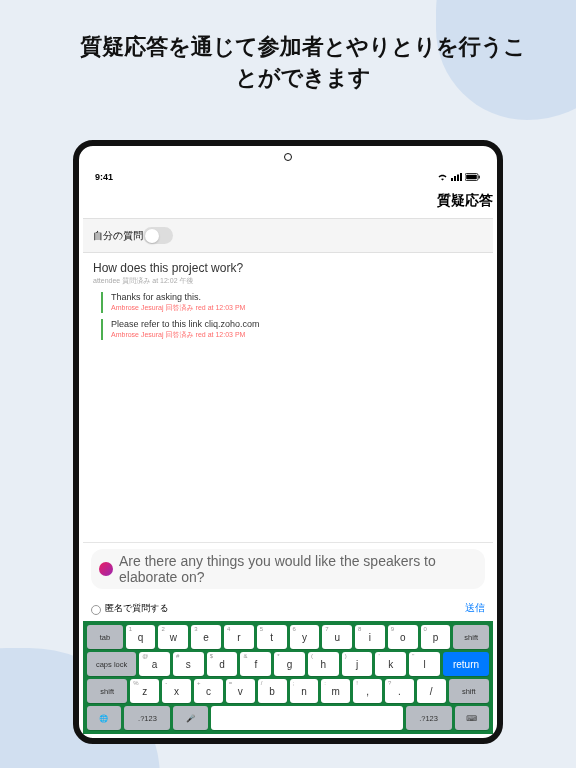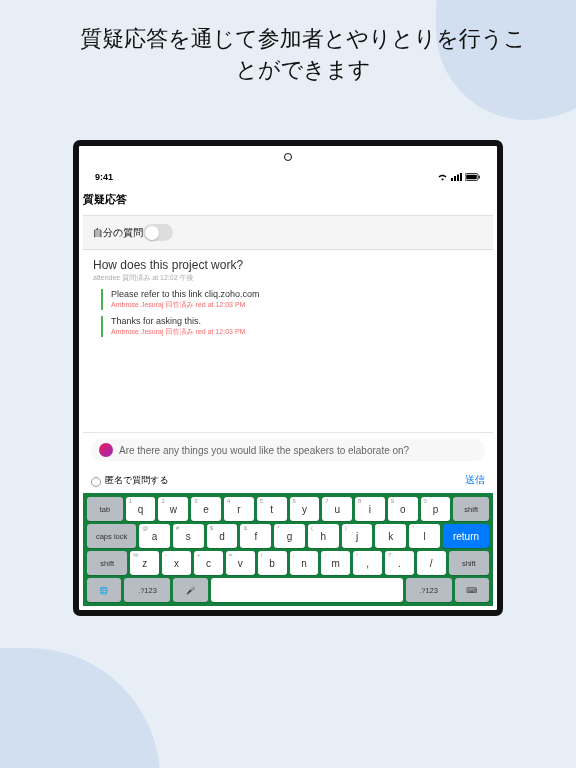--- a/index.html
+++ b/index.html
@@ -1,41 +1,41 @@
 <!DOCTYPE html>
 <html><head>
 <meta charset="utf-8">
 <style>
 *{margin:0;padding:0;box-sizing:border-box;}
 body{font-family:-apple-system,'Hiragino Sans',sans-serif;background:#e8eef5;width:576px;height:768px;position:relative;overflow:hidden;}
 .blob1{position:absolute;width:200px;height:200px;background:#d1dff0;border-radius:50% 40% 60% 50%;top:-80px;right:-60px;}
 .blob2{position:absolute;width:240px;height:240px;background:#d1dff0;border-radius:40% 60% 50% 50%;bottom:-120px;left:-80px;}
-.headline{position:absolute;top:24px;left:0;right:0;text-align:center;font-size:22px;font-weight:400;color:#111;padding:0 40px;line-height:1.4;z-index:5;margin-left:30px;}
-.tablet{position:absolute;top:140px;left:50%;transform:translateX(-50%);width:430px;height:476px;background:#fff;border:6px solid #111;border-radius:7px;overflow:hidden;}
+.headline{position:absolute;top:32px;left:0;right:0;text-align:center;font-size:22px;font-weight:700;color:#111;padding:0 40px;line-height:1.4;z-index:5;margin-left:30px;}
+.tablet{position:absolute;top:140px;left:50%;transform:translateX(-50%);width:430px;height:604px;background:#fff;border:6px solid #111;border-radius:20px;overflow:hidden;}
 .cam{position:absolute;top:7px;left:50%;transform:translateX(-50%);width:8px;height:8px;border:1.5px solid #111;border-radius:50%;background:#fff;}
 .screen{position:absolute;top:22px;left:4px;right:4px;bottom:4px;background:#fff;display:flex;flex-direction:column;}
 .status{display:flex;justify-content:space-between;padding:4px 12px;font-size:9px;font-weight:600;}
 .sicons{display:flex;gap:3px;align-items:center;}
-.navbar{text-align:left;font-size:11px;font-weight:600;padding:6px 0 8px;border-bottom:0.5px solid #e0e0e0;}
+.navbar{text-align:right;font-size:14px;font-weight:600;padding:6px 0 8px;border-bottom:0.5px solid #e0e0e0;}
 .toggle-row{display:flex;align-items:center;padding:8px 10px;background:#f5f5f5;border-bottom:0.5px solid #e0e0e0;}
 .toggle-row span{font-size:10px;font-weight:500;}
 .tswitch{width:30px;height:17px;background:#ddd;border-radius:9px;position:relative;}
 .tswitch::after{content:'';position:absolute;width:14px;height:14px;background:#fff;border-radius:50%;top:1.5px;left:1.5px;box-shadow:0 1px 2px rgba(0,0,0,0.2);}
 .content{flex:1;overflow:hidden;padding:8px 10px;}
 .q{margin-bottom:8px;}
 .qt{font-size:12px;color:#333;margin-bottom:1px;}
 .qm{font-size:7px;color:#aaa;}
 .ans{margin:6px 0 6px 8px;padding-left:8px;border-left:2px solid #4caf50;}
 .at{font-size:9px;color:#333;margin-bottom:1px;}
 .am{font-size:7px;color:#aaa;}
 .am span{color:#ff6b6b;}
 .input-area{padding:6px 8px;background:#fff;border-top:0.5px solid #e5e5e5;}
 .irow{display:flex;align-items:center;gap:6px;background:#f7f7f7;border-radius:12px;padding:4px 8px;}
 .avatar{width:14px;height:14px;border-radius:50%;background:linear-gradient(135deg,#e91e63,#9c27b0);}
-.irow span{font-size:10px;color:#666;flex:1;}
+.irow span{font-size:14px;color:#666;flex:1;}
 .send-row{display:flex;justify-content:space-between;align-items:center;padding:6px 8px;background:#fff;}
 .anon{display:flex;align-items:flex-end;gap:4px;}
 .radio{width:10px;height:10px;border:1px solid #999;border-radius:50%;}
 .anon span{font-size:9px;font-weight:500;}
 .send{font-size:10px;color:#007aff;font-weight:500;}
 .kb{background:#15803d;padding:4px;}
 .krow{display:flex;gap:3px;margin-bottom:3px;}
 .key{background:#fff;border-radius:3px;flex:1;height:24px;display:flex;align-items:center;justify-content:center;font-size:10px;color:#333;position:relative;box-shadow:0 1px 0 rgba(0,0,0,0.15);}
 .key .alt{position:absolute;top:1px;left:3px;font-size:6px;color:#999;}
 .skey{background:#b8bcc3;color:#333;font-size:7.5px;}
@@ -78,25 +78,25 @@
 <div class="toggle-row">
 <span>自分の質問</span>
 <div class="tswitch"></div>
 </div>
 
 <div class="content">
 <div class="q">
 <div class="qt">How does this project work?</div>
 <div class="qm">attendee 質問済み at 12:02 午後</div>
 <div class="ans">
+<div class="at">Thanks for asking this.</div>
+<div class="am"><span>Ambrose Jesuraj 回答済み</span> <span style="color:#ff6b6b">red at 12:03 PM</span></div>
+</div>
+<div class="ans">
 <div class="at">Please refer to this link cliq.zoho.com</div>
-<div class="am"><span>Ambrose Jesuraj 回答済み</span> <span style="color:#ff6b6b">red at 12:03 PM</span></div>
-</div>
-<div class="ans">
-<div class="at">Thanks for asking this.</div>
 <div class="am"><span>Ambrose Jesuraj 回答済み</span> <span style="color:#ff6b6b">red at 12:03 PM</span></div>
 </div>
 </div>
 </div>
 
 <div class="input-area">
 <div class="irow">
 <div class="avatar"></div>
 <span>Are there any things you would like the speakers to elaborate on?</span>
 </div>

